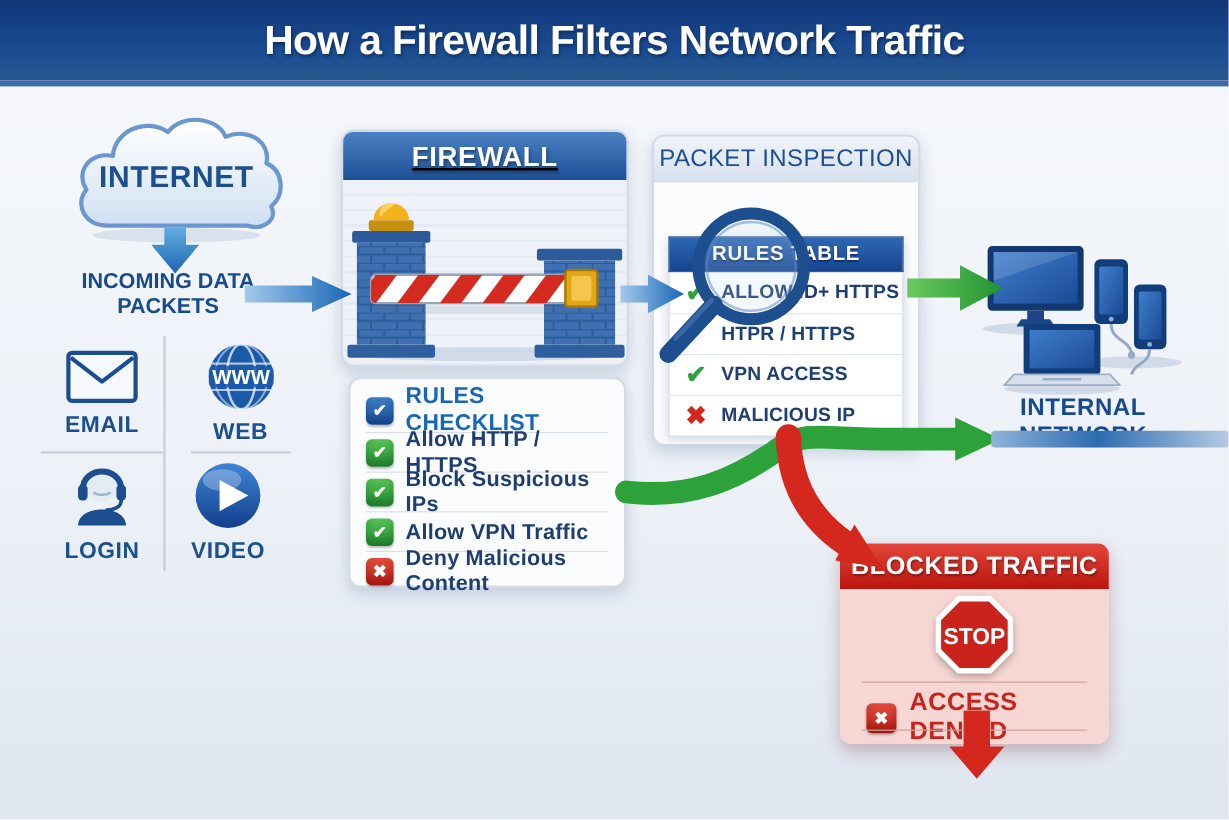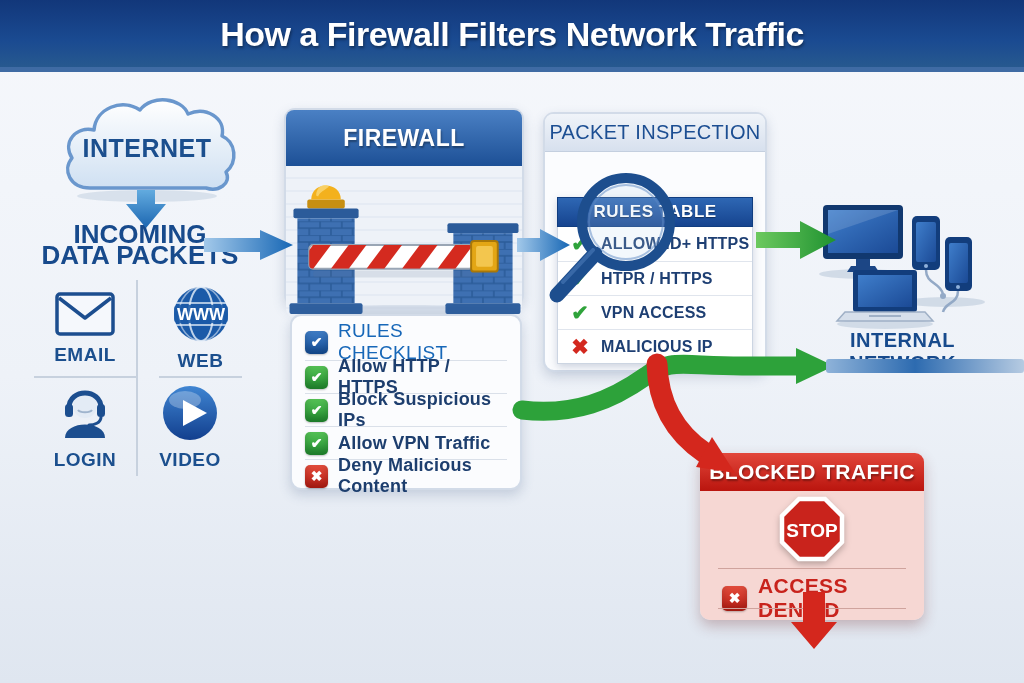--- a/index.html
+++ b/index.html
@@ -13,49 +13,49 @@
     background:linear-gradient(180deg,#12377a 0%,#1a4a91 60%,#27598f 100%);
     border-bottom:5px solid #3f6ba4; }
   .title-bar h1 { color:#fff; text-align:center; line-height:68px; font-size:34px;
     letter-spacing:-0.5px; text-shadow:1px 2px 3px rgba(0,0,0,.4); }
 
   
   .cloud-group { left:56px; top:92px; width:182px; height:112px; }
   .cloud-label { left:0; top:42px; width:100%; text-align:center; color:#1b4f8e;
     font-size:25px; font-weight:bold; letter-spacing:.5px; }
   .incoming-label { left:38px; top:224px; width:204px; text-align:center;
-    color:#174a8c; font-size:26px; font-weight:bold; line-height:21px; }
+    color:#174a8c; font-size:18px; font-weight:bold; line-height:21px; }
 
   
   .traffic-grid { left:34px; top:280px; width:208px; height:196px;
     display:grid; grid-template-columns:1fr 1fr; grid-template-rows:1fr 1fr; }
   .traffic-cell { display:flex; flex-direction:column; align-items:center;
     justify-content:center; gap:7px; }
   .traffic-cell:nth-child(1){ border-right:2px solid #c7d1de; border-bottom:2px solid #c7d1de;}
   .traffic-cell:nth-child(2){ border-bottom:2px solid #c7d1de;margin-left:21px;}
   .traffic-cell:nth-child(3){ border-right:2px solid #c7d1de;}
   .traffic-label { color:#1b4f8e; font-size:19px; font-weight:bold; letter-spacing:.5px;}
 
   
   .card { background:#fbfcfe; border:2px solid #d2dbe8; border-radius:11px;
     box-shadow:0 5px 12px rgba(70,90,130,.22); }
 
   .firewall-card { left:284px; top:108px; width:240px; height:198px;
     background:#e9eef6; }
-  .firewall-header { height:56px; border-radius:8px 8px 0 0;
+  .firewall-header { height:40px; border-radius:8px 8px 0 0;
     background:linear-gradient(180deg,#4a80c4,#1d5096);
-    display:flex; align-items:center; justify-content:center; }
+    display:flex; align-items:center; justify-content:center;text-decoration:underline; }
   .firewall-header span { color:#fff; font-size:23px; font-weight:bold;
     letter-spacing:.5px; text-shadow:1px 2px 2px rgba(0,0,0,.35); }
   .firewall-body { position:relative; height:152px; border-radius:0 0 9px 9px;
     background:repeating-linear-gradient(180deg,#eef2f8 0 11px,#e5ebf4 11px 13px); overflow:hidden;}
 
   .checklist-card { left:290px; top:314px; width:232px; height:176px; padding:8px 13px 6px; }
   .checklist-header { display:flex; align-items:center; gap:10px; height:36px; }
-  .checklist-title { color:#1767b8; font-size:19px; font-weight:normal; letter-spacing:.3px; }
+  .checklist-title { color:#1767b8; font-size:19px; font-weight:bold; letter-spacing:.3px; }
   .check-row { display:flex; align-items:center; gap:10px; height:33px;
     border-top:1px solid #dae0e9; }
   .check-row span.lbl { color:#1d3e6e; font-size:18px; font-weight:bold; letter-spacing:.2px;}
   .badge { width:23px; height:23px; border-radius:5px; flex:0 0 auto;
     display:flex; align-items:center; justify-content:center;
     color:#fff; font-size:14px; font-weight:bold;
     box-shadow:inset 0 -6px 8px rgba(0,0,0,.18), 0 1px 2px rgba(0,0,0,.25); }
   .badge.blue  { background:linear-gradient(180deg,#3f7cc4,#15529f); }
   .badge.green { background:linear-gradient(180deg,#55c155,#229231); }
   .badge.red   { background:linear-gradient(180deg,#e24d3d,#bf1d13); }

